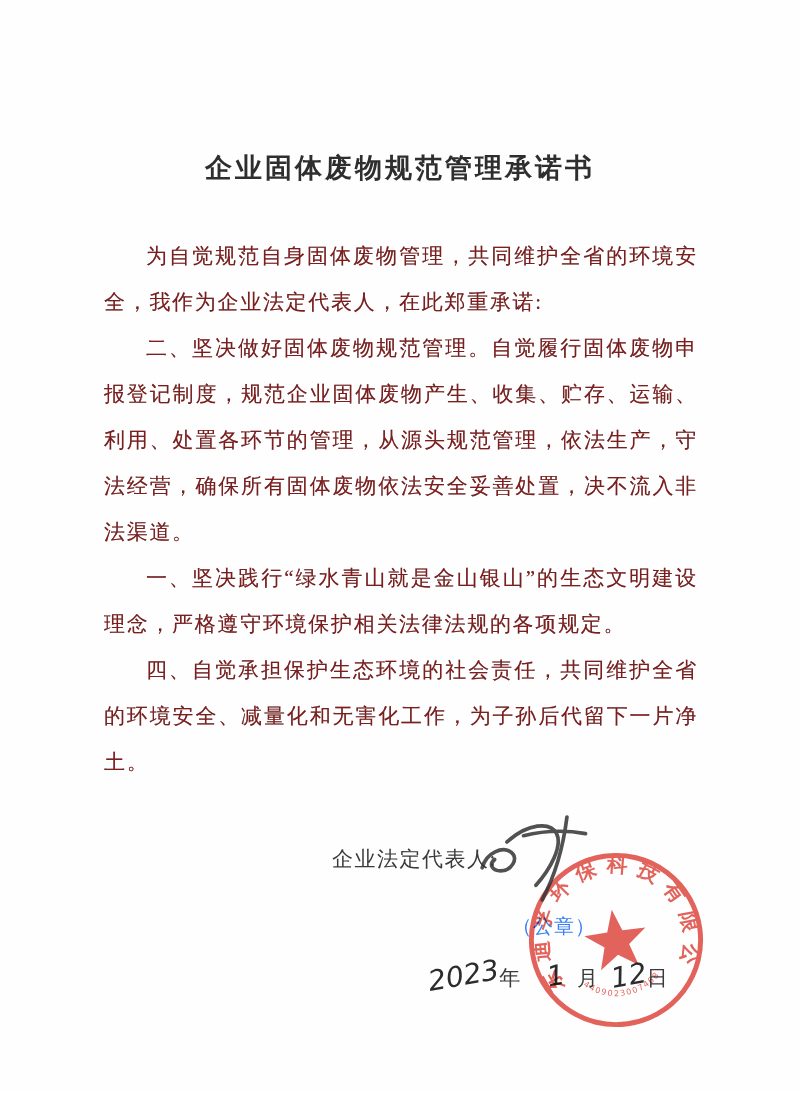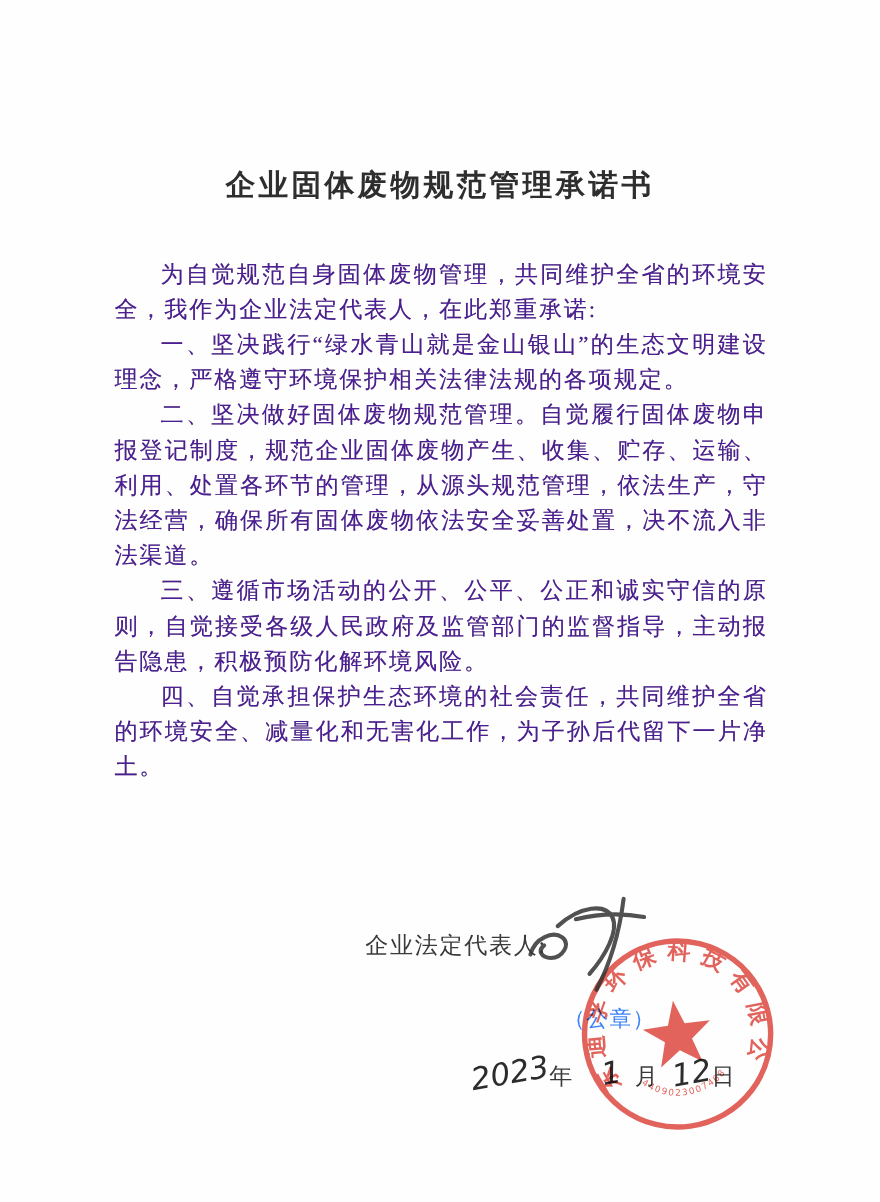--- a/index.html
+++ b/index.html
@@ -9,22 +9,22 @@
     font-family:"Liberation Serif","DejaVu Serif",serif;
     color:#3d3d3d;
   }
   .doc-title {
     position:absolute; top:150px; left:0; width:100%;
     text-align:center; font-size:27px; font-weight:bold;
     letter-spacing:3px; color:#2e2e2e;
   }
   .doc-body {
     position:absolute; top:233px; left:104px; width:594px;
-    font-size:21px; line-height:32px; letter-spacing:1.7px;
-    text-align:justify; color:#4c1d95;
+    font-size:21px; line-height:46px; letter-spacing:1.7px;
+    text-align:justify; color:#7f1d1d;
     text-shadow:0 0 0.4px rgba(60,60,60,0.55);
   }
   .doc-body p { margin:0; text-indent:2em; }
   .sig-label {
     position:absolute; top:845px; left:332px;
     font-size:21px; letter-spacing:1.5px; color:#3a3a3a;
   }
   .signature-svg {
     position:absolute; top:810px; left:476px; width:124px; height:100px;
     z-index:3;
@@ -53,23 +53,22 @@
 </style>
 </head>
 <body>
 
 <div class="page">
 
   <div class="doc-title">企业固体废物规范管理承诺书</div>
 
   <div class="doc-body">
     <p>为自觉规范自身固体废物管理，共同维护全省的环境安全，我作为企业法定代表人，在此郑重承诺:</p>
+    <p>二、坚决做好固体废物规范管理。自觉履行固体废物申报登记制度，规范企业固体废物产生、收集、贮存、运输、利用、处置各环节的管理，从源头规范管理，依法生产，守法经营，确保所有固体废物依法安全妥善处置，决不流入非法渠道。</p>
     <p>一、坚决践行“绿水青山就是金山银山”的生态文明建设理念，严格遵守环境保护相关法律法规的各项规定。</p>
-    <p>二、坚决做好固体废物规范管理。自觉履行固体废物申报登记制度，规范企业固体废物产生、收集、贮存、运输、利用、处置各环节的管理，从源头规范管理，依法生产，守法经营，确保所有固体废物依法安全妥善处置，决不流入非法渠道。</p>
-    <p>三、遵循市场活动的公开、公平、公正和诚实守信的原则，自觉接受各级人民政府及监管部门的监督指导，主动报告隐患，积极预防化解环境风险。</p>
     <p>四、自觉承担保护生态环境的社会责任，共同维护全省的环境安全、减量化和无害化工作，为子孙后代留下一片净土。</p>
   </div>
 
   <div class="sig-label">企业法定代表人:</div>
 
   <svg class="signature-svg" viewBox="0 0 120 95" fill="none" stroke="#333333" stroke-width="3.6" stroke-linecap="round" stroke-linejoin="round" opacity="0.85">
     <path d="M 6,55 C 10,40 26,34 34,40 C 42,46 34,58 24,58 C 16,58 12,52 18,47"></path>
     <path d="M 30,30 C 50,12 72,10 78,22 C 84,34 72,56 58,72"></path>
     <path d="M 88,6 C 85,30 79,58 64,86"></path>
     <path d="M 46,24 C 62,20 84,18 106,22"></path>

